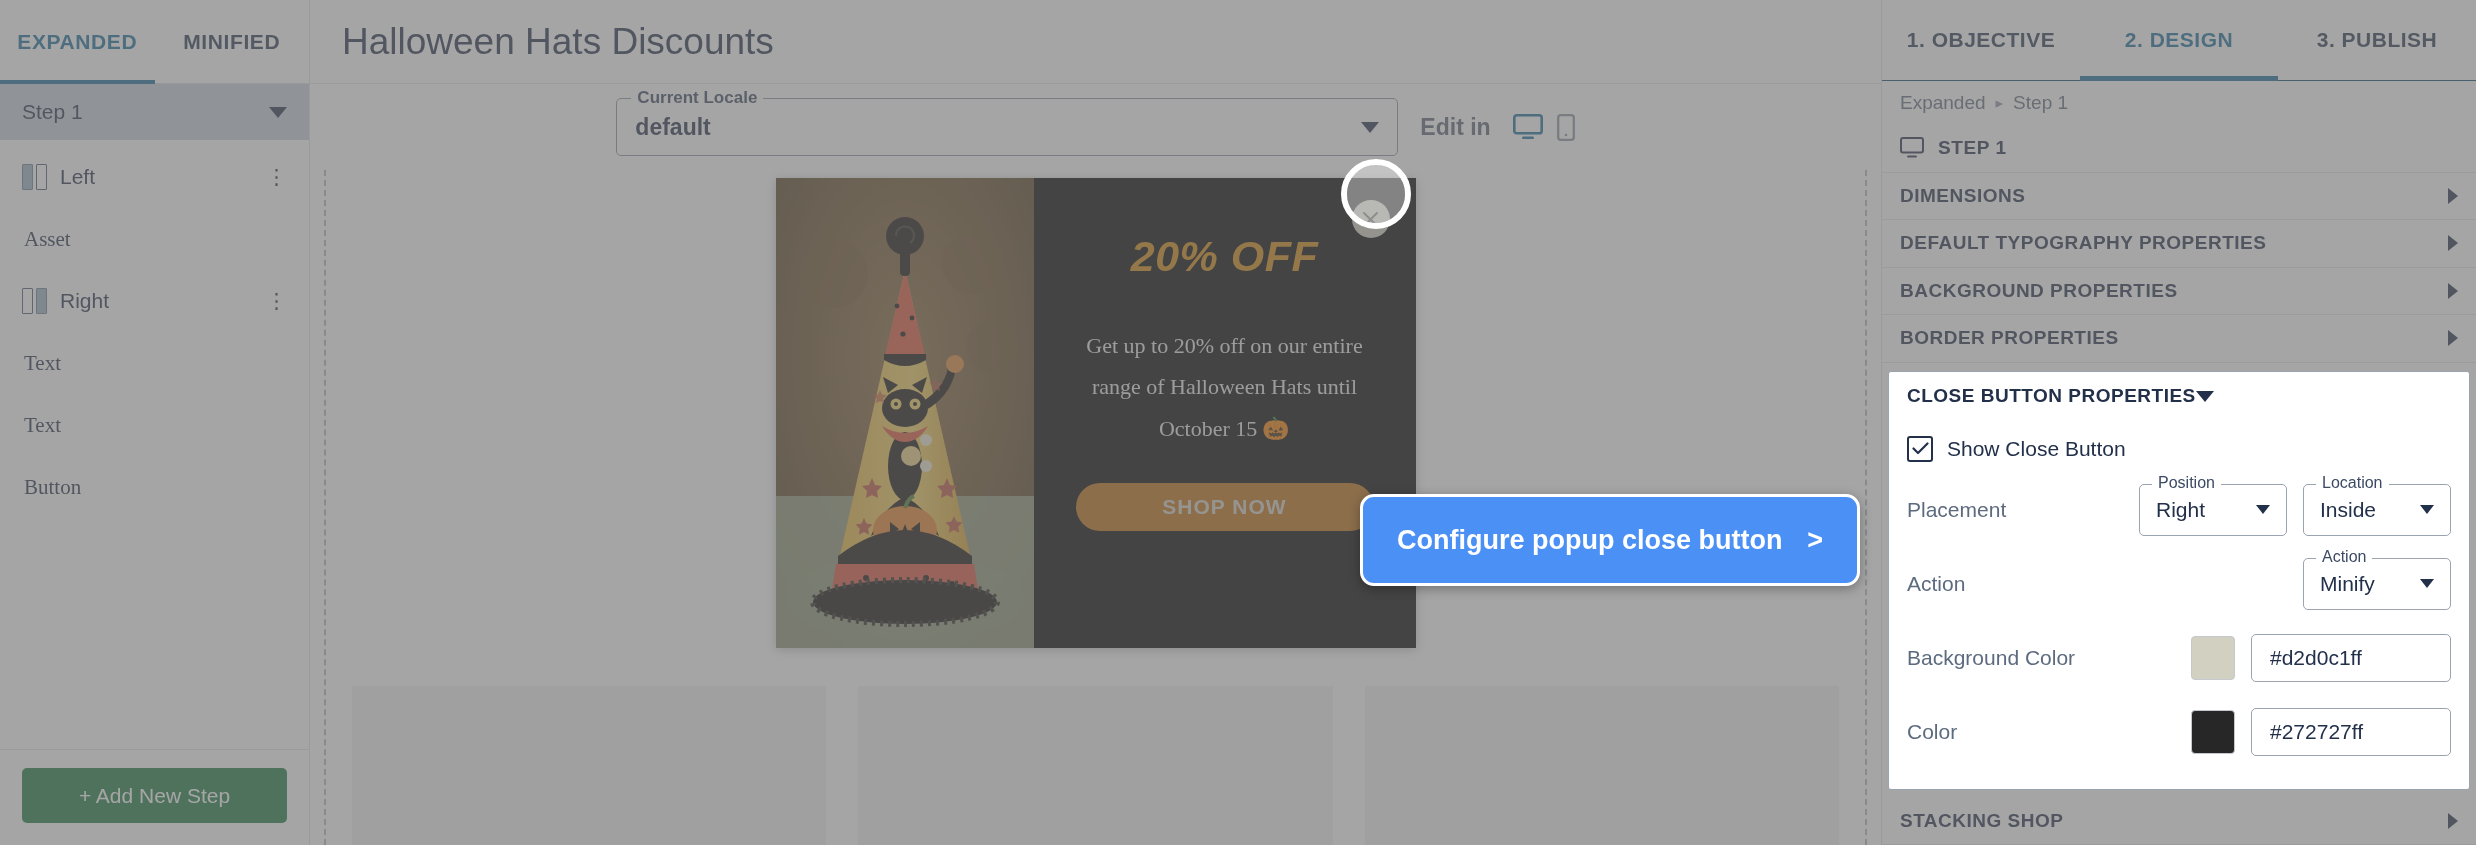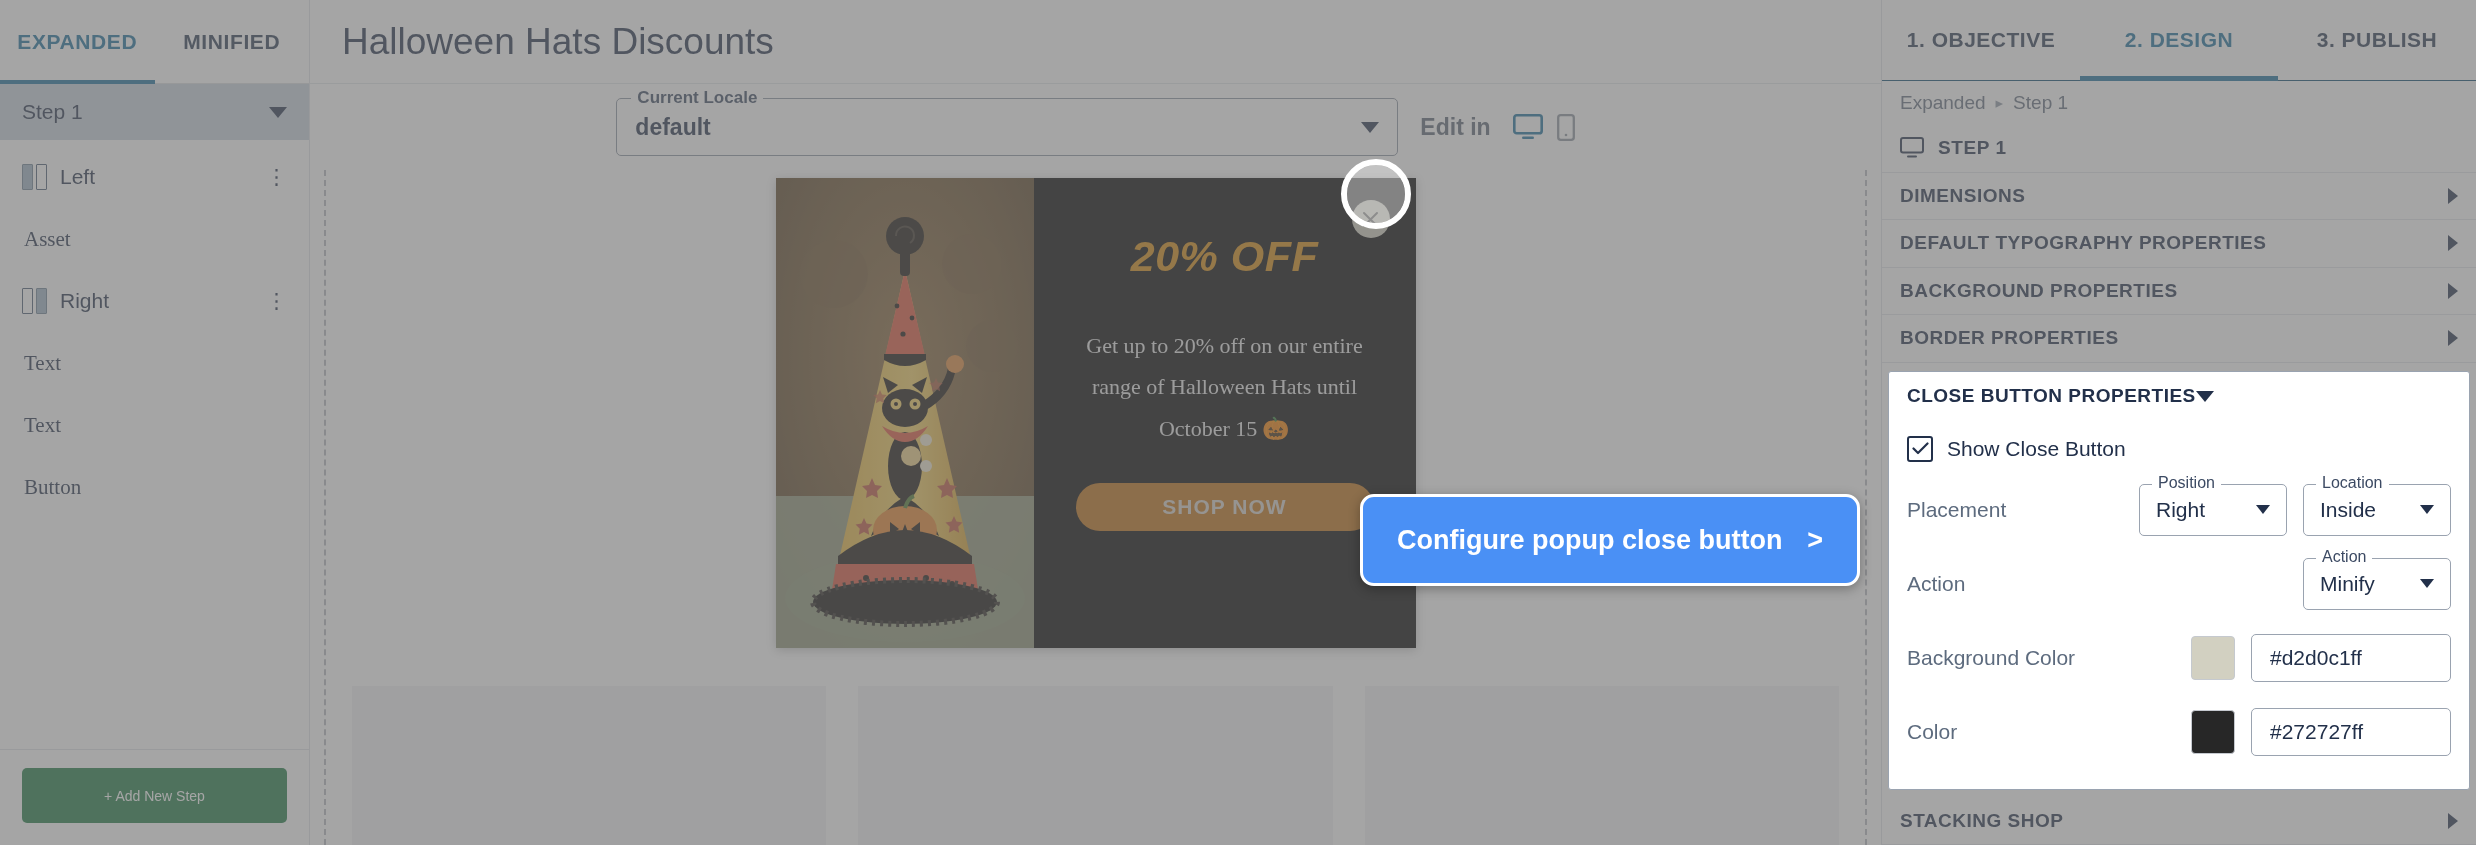--- a/index.html
+++ b/index.html
@@ -75,21 +75,21 @@
   }
   .layout-ico i.fill { background: #9fb4c4; border-color: #6f8496; }
   .side-footer {
     border-top: 1px solid #dfe2e6;
     padding: 18px 22px 22px;
   }
   .add-step-btn {
     width: 100%; height: 55px;
     background: #1d7a43; color: #ffffff;
     border: none; border-radius: 5px;
-    font-size: 14px; font-family: inherit;
+    font-size: 21px; font-family: inherit;
     cursor: pointer;
   }
 
   
   .center {
     flex: 1 1 auto; min-width: 0;
     display: flex; flex-direction: column;
     background: #ffffff;
   }
   .center-title {

